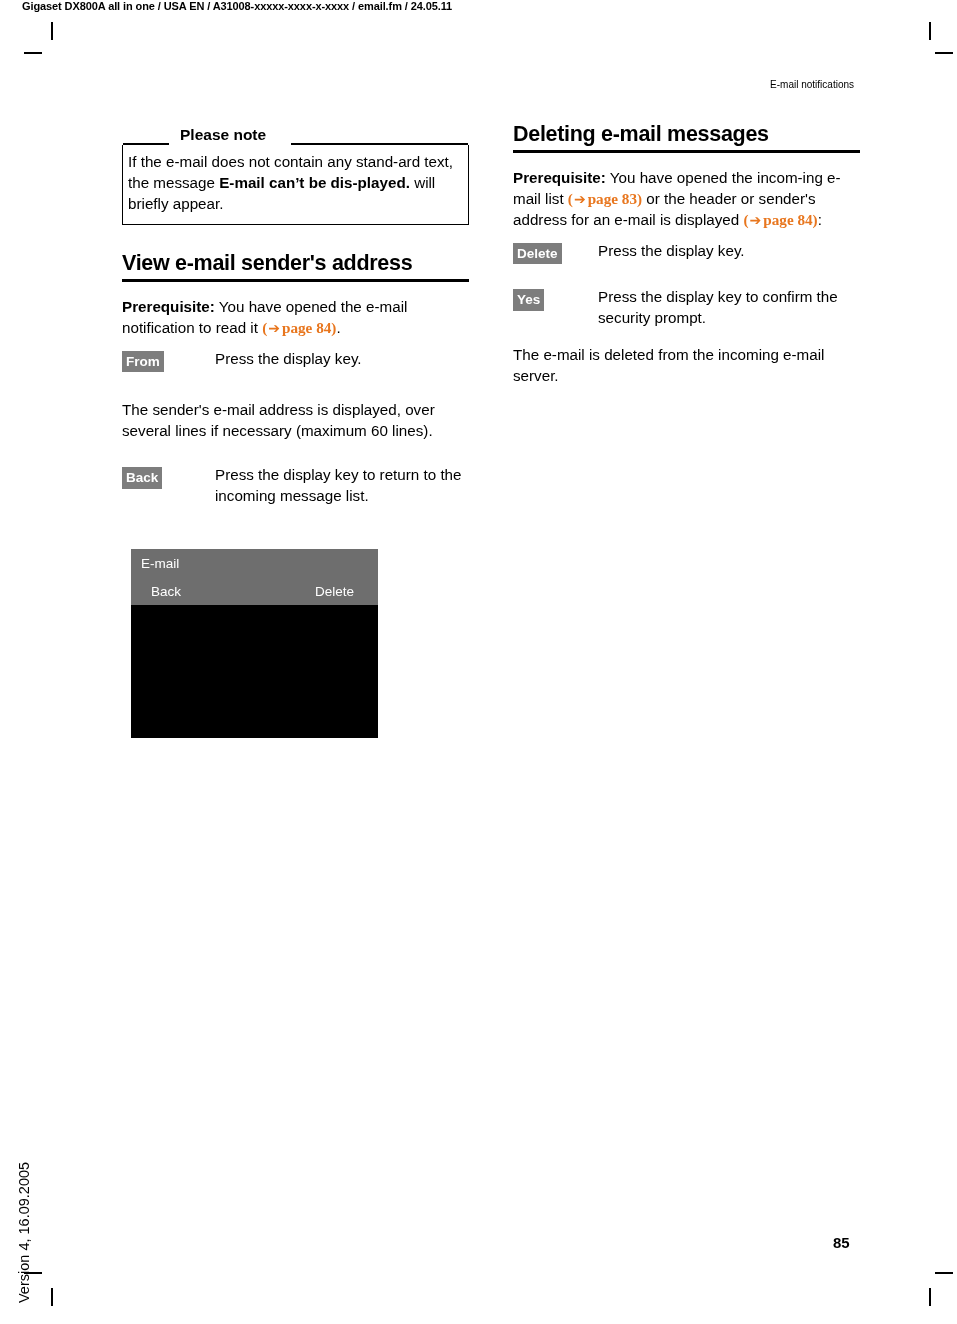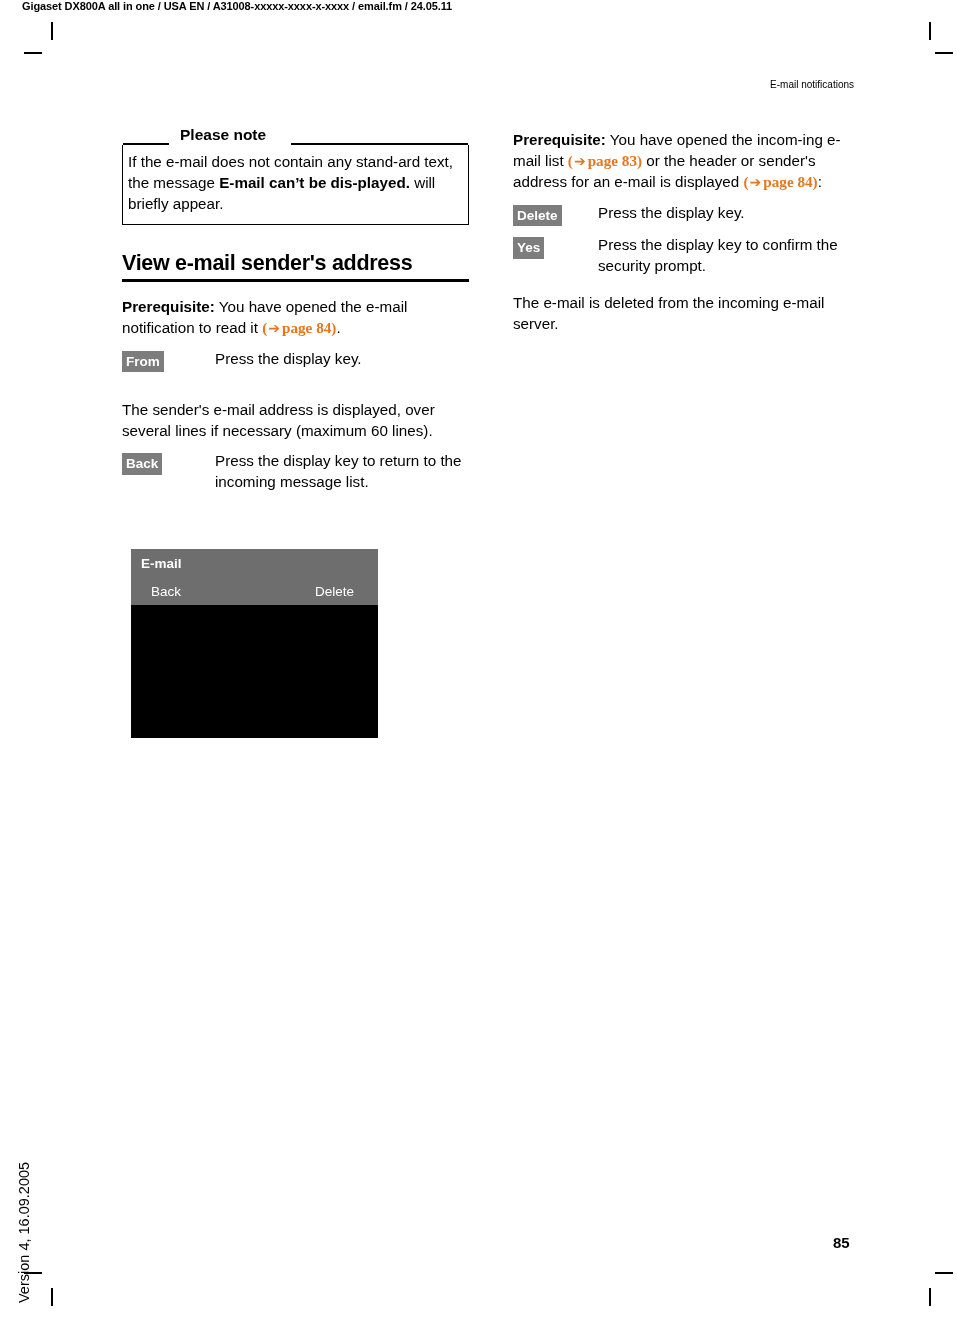--- a/index.html
+++ b/index.html
@@ -152,21 +152,21 @@
   .ref .arrow {
     font-weight: normal;
     font-size: 14px;
     padding: 0 2px 0 1px;
   }
 
   
   .key-row {
     display: flex;
     align-items: flex-start;
-    margin-top: 11px;
+    margin-top: 25px;
   }
   .key-row.first { margin-top: 12px; }
   .key-badge {
     flex: 0 0 auto;
     min-width: 20px;
     background: #7d7d7d;
     color: #ffffff;
     font-size: 13.5px;
     font-weight: bold;
     line-height: 1;
@@ -195,21 +195,21 @@
     font-size: 13px;
   }
   .display-titlebar {
     height: 28px;
     background: #6e6e6e;
     color: #ffffff;
     display: flex;
     align-items: center;
     padding-left: 10px;
     font-size: 13.5px;
-    font-weight: bold;
+    font-weight: normal;
     box-sizing: border-box;
   }
   .display-screen {
     height: 133px;
     background: #000000;
     padding: 9px 10px 0 10px;
     box-sizing: border-box;
   }
   .display-from-label {
     color: #E8761E;
@@ -287,20 +287,24 @@
     <span>E-mail</span>
   </div>
   <div class="display-softkeys">
     <span>Back</span>
     <span>Delete</span>
   </div>
 </div>
 
 <div class="col col-right">
 
+  <div class="section" style="margin-top:7px;">
+    <div class="section-title">Deleting e-mail messages</div>
+    <div class="section-rule"></div>
+  </div>
 
   <p class="para"><b>Prerequisite:</b><span> You have opened the incom-ing e-mail list </span><span class="ref"><span>(</span><span class="arrow">➔</span><span>page 83)</span></span><span> or the header or sender's address for an e-mail is displayed </span><span class="ref"><span>(</span><span class="arrow">➔</span><span>page 84)</span></span><span>:</span></p>
 
   <div class="key-row first key-row-abs">
     <div class="key-badge">Delete</div>
     <div class="key-text desc-right">Press the display key.</div>
   </div>
 
   <div class="key-row key-row-abs" style="min-height:42px;">
     <div class="key-badge">Yes</div>

